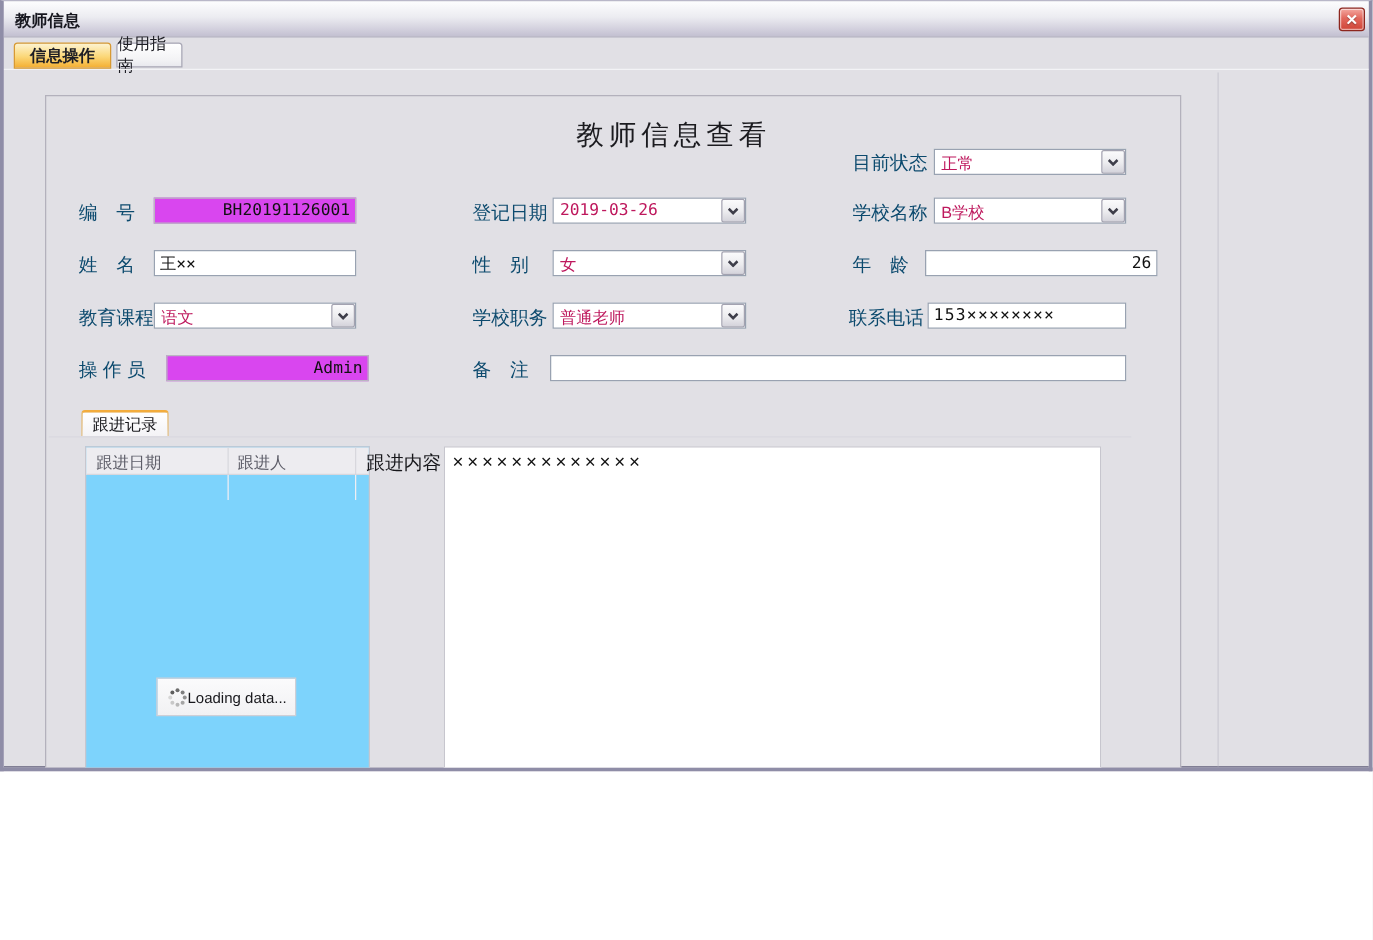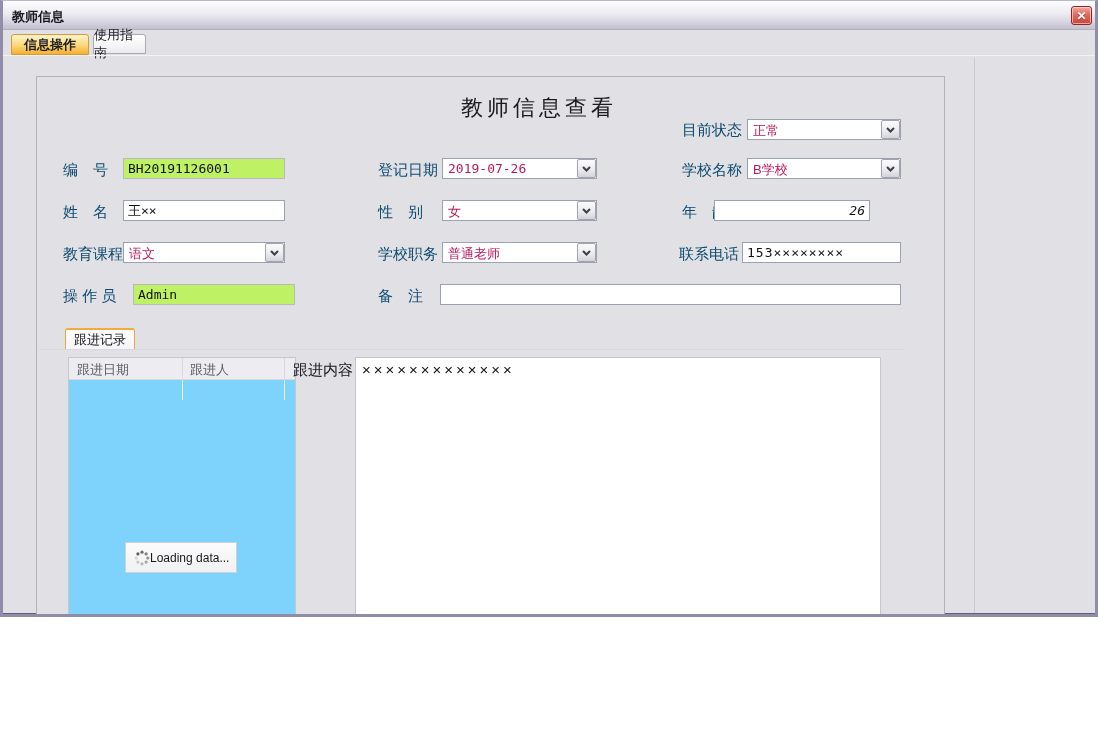--- a/index.html
+++ b/index.html
@@ -27,21 +27,21 @@
   .tabcontent-edge{position:absolute;left:0;top:54px;right:0;height:1px;background:#f3f3f6;}
   .vline{position:absolute;left:971px;top:57px;width:1px;height:555px;background:#cbcad4;}
   
   .panel{position:absolute;left:33px;top:75px;width:909px;height:545px;border:1px solid #b3b1bc;background:#e1e0e5;}
   .page-title{position:absolute;left:458px;top:92px;font-size:22px;letter-spacing:4px;color:#1b1b1f;}
   .lbl{position:absolute;font-size:15px;color:#0c4a6e;white-space:pre;}
   
   .field{position:absolute;height:21px;border:1px solid #99a2b1;background:#ffffff;
     font-family:"DejaVu Sans Mono","Liberation Mono",monospace;font-size:13px;color:#111;
     padding:2px 4px;outline:none;}
-  .field.ro{background:#bef264;border-color:#b9b7c1;}
+  .field.ro{background:#d946ef;border-color:#b9b7c1;text-align:right;}
   .field.num{text-align:right;}
   
   .combo{position:absolute;height:21px;background:#ffffff;border:1px solid #99a2b1;cursor:pointer;}
   .combo .val{position:absolute;left:5px;top:2px;font-size:13px;color:#be185d;white-space:nowrap;}
   .combo .btn{position:absolute;top:0px;right:0px;width:19px;height:19px;border:1px solid #a3a2b0;border-radius:2px;
     background:linear-gradient(#fbfbfc 0%,#ececef 55%,#d4d3db 100%);display:flex;align-items:center;justify-content:center;}
   
   .subtab{position:absolute;left:62px;top:327px;width:70px;height:21px;border:1px solid #e6a93e;border-top:2px solid #f3ac3c;
     border-bottom:none;border-radius:3px 3px 0 0;background:linear-gradient(#ffffff 0%,#f4f3f6 100%);
     display:flex;align-items:center;justify-content:center;font-size:13px;color:#16161a;cursor:pointer;}
@@ -88,21 +88,21 @@
       <svg width="9" height="6" viewBox="0 0 9 6">
           <polyline points="1,1 4.5,4.5 8,1" fill="none" stroke="#3e3e4a" stroke-width="2"></polyline>
         </svg>
     </span>
   </div>
 
   <span class="lbl" style="left:60px;top:160px;">编　号</span>
   <input class="field ro" style="left: 120px; top: 157px; width: 162px;" readonly="" value="BH20191126001">
   <span class="lbl" style="left:375px;top:160px;">登记日期</span>
   <div class="combo" style="left:439px;top:157px;width:155px;">
-    <span class="val" style="font-family:'DejaVu Sans Mono',monospace;">2019-07-26</span>
+    <span class="val" style="font-family:'DejaVu Sans Mono',monospace;">2019-03-26</span>
     <span class="btn">
       <svg width="9" height="6" viewBox="0 0 9 6">
           <polyline points="1,1 4.5,4.5 8,1" fill="none" stroke="#3e3e4a" stroke-width="2"></polyline>
         </svg>
     </span>
   </div>
   <span class="lbl" style="left:679px;top:160px;">学校名称</span>
   <div class="combo" style="left:744px;top:157px;width:154px;">
     <span class="val">B学校</span>
     <span class="btn">
@@ -117,21 +117,21 @@
   <span class="lbl" style="left:375px;top:202px;">性　别</span>
   <div class="combo" style="left:439px;top:199px;width:155px;">
     <span class="val">女</span>
     <span class="btn">
       <svg width="9" height="6" viewBox="0 0 9 6">
           <polyline points="1,1 4.5,4.5 8,1" fill="none" stroke="#3e3e4a" stroke-width="2"></polyline>
         </svg>
     </span>
   </div>
   <span class="lbl" style="left:679px;top:202px;">年　龄</span>
-  <input class="field num" style="left: 711px; top: 199px; width: 156px; font-style: italic;" value="26">
+  <input class="field num" style="left: 737px; top: 199px; width: 186px;" value="26">
 
   <span class="lbl" style="left:60px;top:244px;">教育课程</span>
   <div class="combo" style="left:120px;top:241px;width:162px;">
     <span class="val">语文</span>
     <span class="btn">
       <svg width="9" height="6" viewBox="0 0 9 6">
           <polyline points="1,1 4.5,4.5 8,1" fill="none" stroke="#3e3e4a" stroke-width="2"></polyline>
         </svg>
     </span>
   </div>

